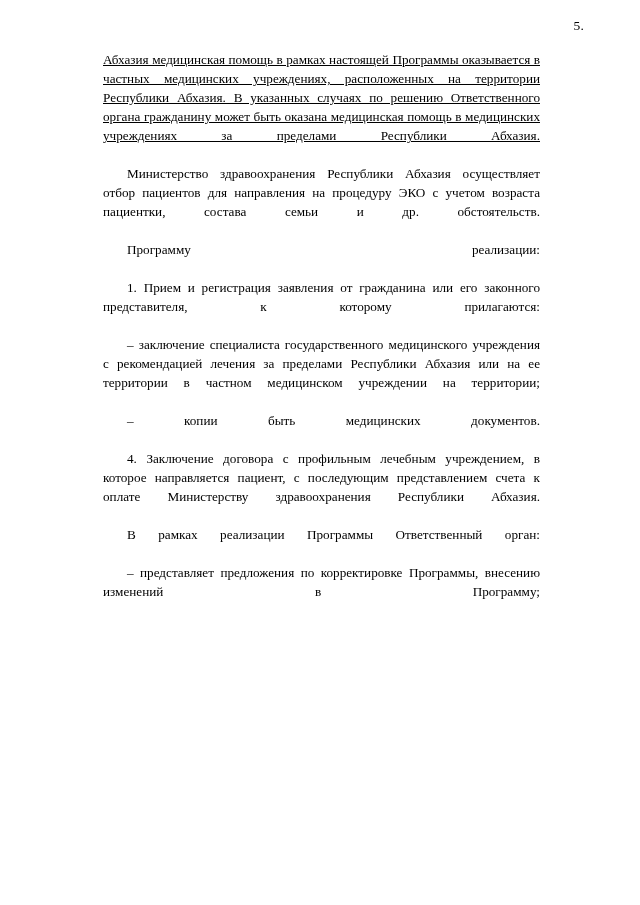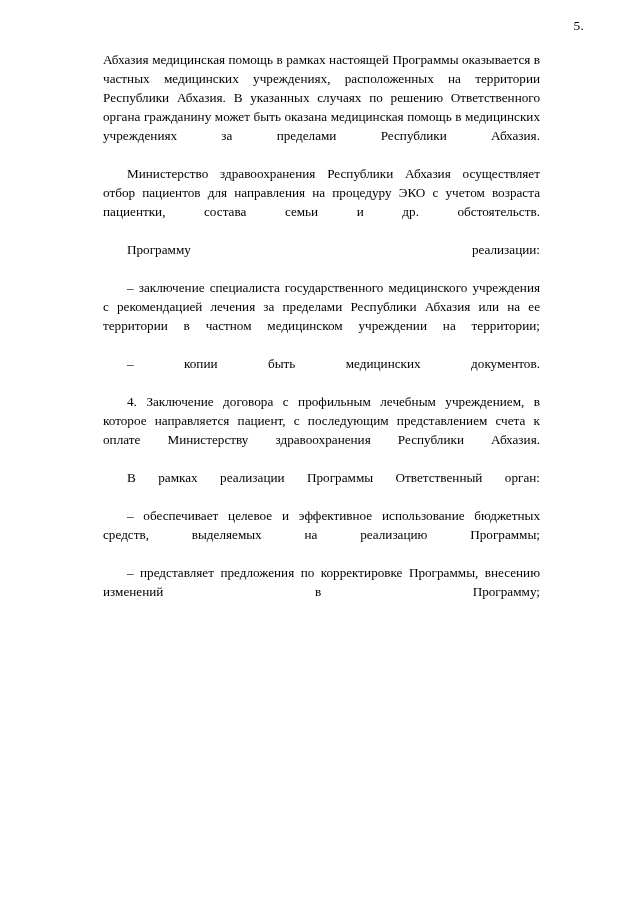--- a/index.html
+++ b/index.html
@@ -38,20 +38,21 @@
     text-align: justify;
     text-justify: inter-word;
   }
   .para {
     margin: 0;
     text-indent: 24px;
     text-align: justify;
   }
   .para.noindent {
     text-indent: 0;
+    text-decoration: underline;
   }
   .para.dash {
     text-indent: 24px;
   }
   
   .para::after {
     content: "";
     display: inline-block;
     width: 100%;
   }
@@ -60,22 +61,22 @@
 <body>
 
 <div class="page">
 
   <div class="page-number">5.</div>
 
   <div class="body-text">
     <p class="para noindent">Абхазия медицинская помощь в рамках настоящей Программы оказывается в частных медицинских учреждениях, расположенных на территории Республики Абхазия. В указанных случаях по решению Ответственного органа гражданину может быть оказана медицинская помощь в медицинских учреждениях за пределами Республики Абхазия.</p>
     <p class="para">Министерство здравоохранения Республики Абхазия осуществляет отбор пациентов для направления на процедуру ЭКО с учетом возраста пациентки, состава семьи и др. обстоятельств.</p>
     <p class="para">Программу реализации:</p>
+    <p class="para">1. Прием и регистрация заявления от гражданина или его законного представителя, к которому прилагаются:</p>
     <p class="para dash">– заключение специалиста государственного медицинского учреждения с рекомендацией лечения за пределами Республики Абхазия или на ее территории в частном медицинском учреждении на территории;</p>
     <p class="para dash">– копии быть медицинских документов.</p>
     <p class="para">4. Заключение договора с профильным лечебным учреждением, в которое направляется пациент, с последующим представлением счета к оплате Министерству здравоохранения Республики Абхазия.</p>
     <p class="para">В рамках реализации Программы Ответственный орган:</p>
-    <p class="para dash">– обеспечивает целевое и эффективное использование бюджетных средств, выделяемых на реализацию Программы;</p>
     <p class="para dash">– представляет предложения по корректировке Программы, внесению изменений в Программу;</p>
 
   </div>
 
 </div>
 
 </body></html>

